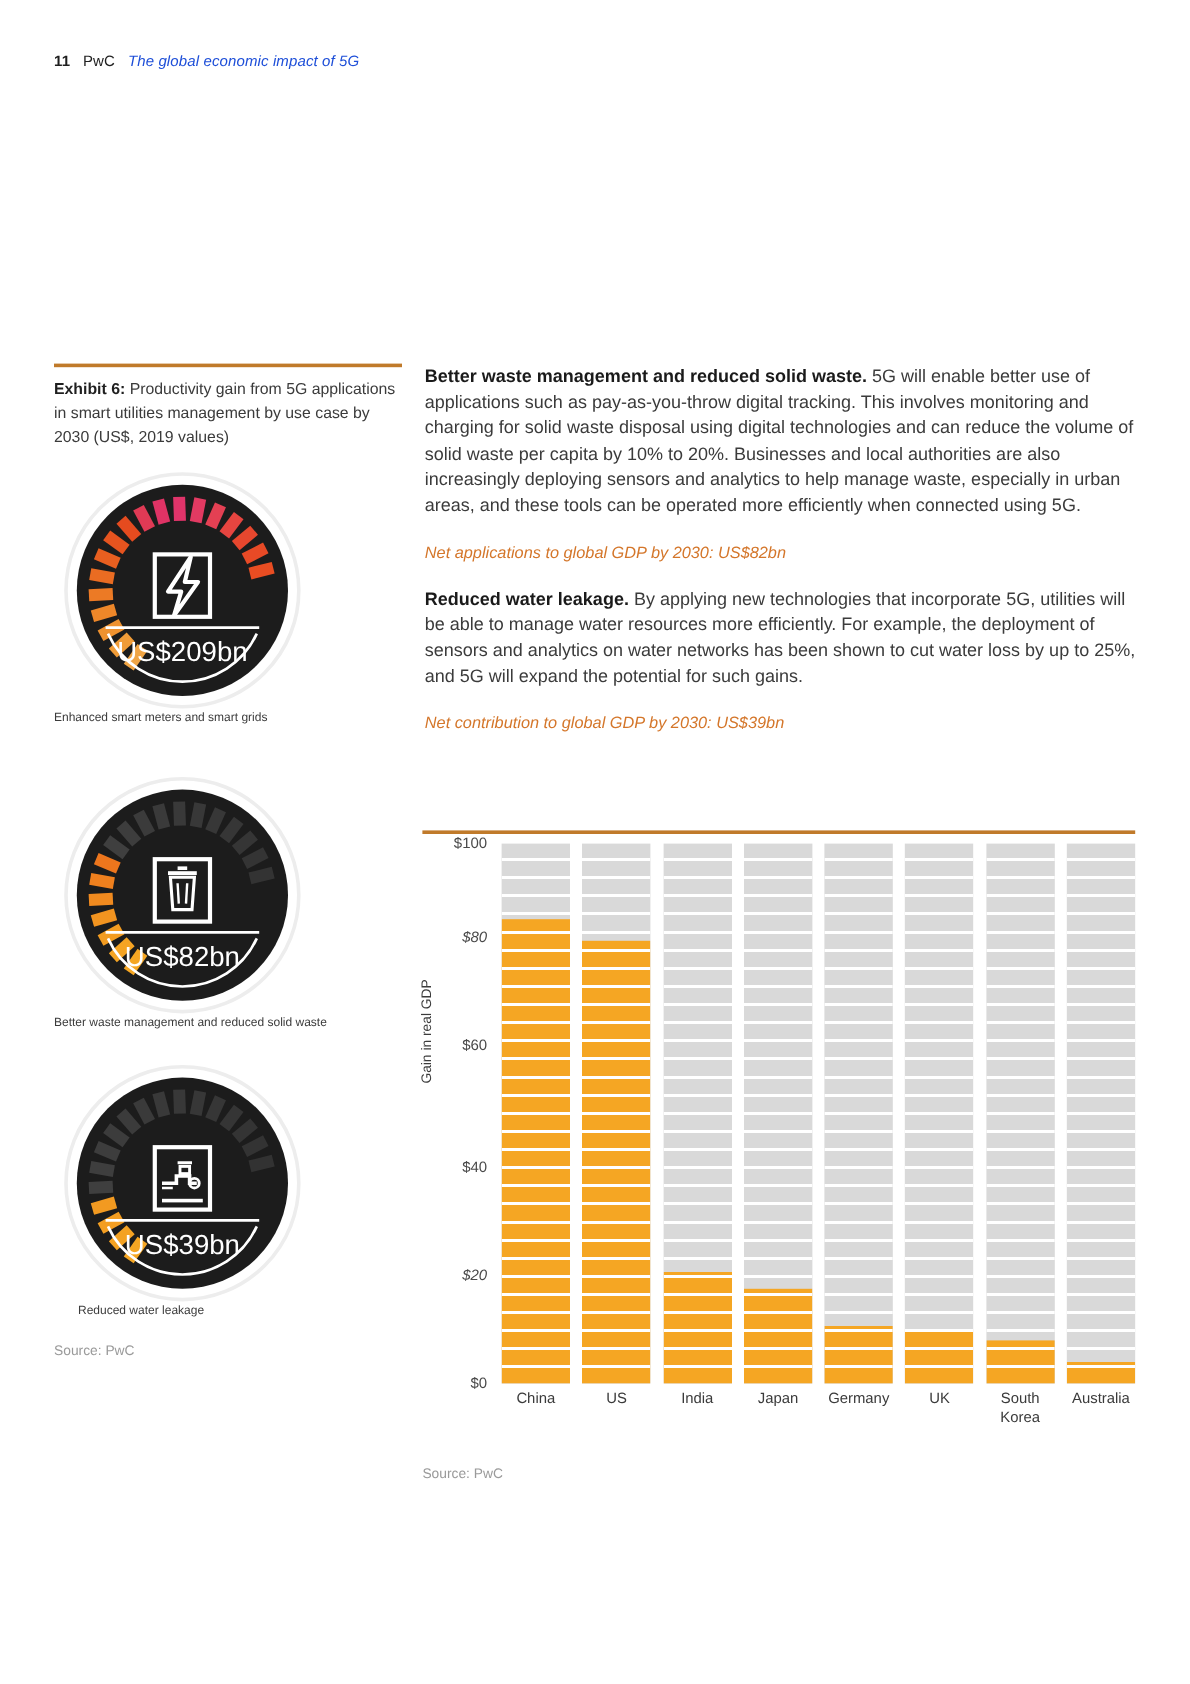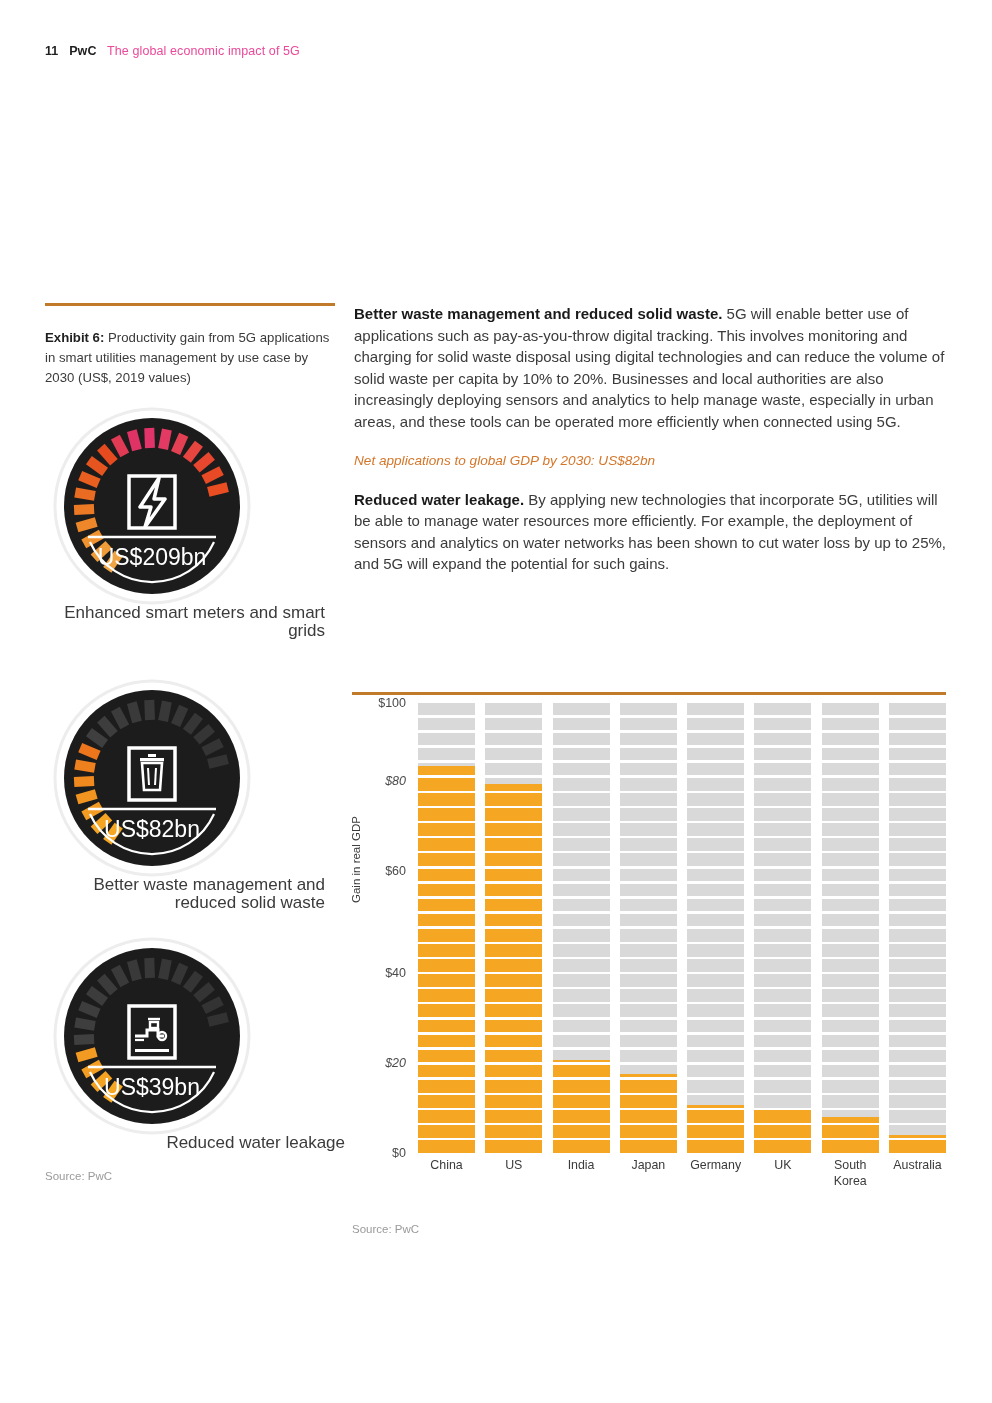--- a/index.html
+++ b/index.html
@@ -12,38 +12,38 @@
     overflow:hidden;
   }
   .page{position:relative;width:992px;height:1403px;}
 
   
   .header{
     position:absolute;left:45px;top:44px;
     font-size:12.5px;color:#4a4a4a;letter-spacing:.1px;
     white-space:nowrap;
   }
-  .header b{font-weight:bold;color:#1f1f1f;}
+  .header b{font-weight:normal;color:#1f1f1f;}
   .header .num{font-weight:bold;color:#1f1f1f;}
-  .header .ttl{color:#ec4899;}
+  .header .ttl{color:#1d4ed8;font-style:italic;}
 
   
   .leftcol{position:absolute;left:45px;top:303px;width:290px;}
   .rule{height:3px;background:#c07a2a;width:290px;}
   .exhibit-cap{
-    margin-top:22px;
+    margin-top:8px;
     font-size:13.2px;line-height:20px;color:#3b3b3b;
     width:292px;
   }
   .exhibit-cap b{font-weight:bold;color:#1f1f1f;}
 
   .gauge-block{position:relative;}
   .gauge-wrap{position:relative;width:200px;height:200px;margin-left:7px;}
   .gauge-caption{
-    font-size:17px;line-height:18px;color:#3b3b3b;width:280px;text-align:right;
+    font-size:10px;line-height:18px;color:#3b3b3b;width:280px;
   }
   .src{font-size:11.5px;color:#9a9a9a;}
 
   
   .rightcol{position:absolute;left:354px;top:303px;width:592px;}
   .para{
     font-size:15px;line-height:21.6px;color:#3b3b3b;
     margin:0 0 17px 0;text-align:left;
   }
   .para b{font-weight:bold;color:#1a1a1a;}
@@ -357,20 +357,21 @@
       </div>
       <div class="gauge-caption" style="margin-top:-2px;margin-left:20px;">Reduced water leakage</div>
       <div class="src" style="margin-top:18px;">Source: PwC</div>
     </div>
   </div>
 
   <div class="rightcol">
     <p class="para"><b>Better waste management and reduced solid waste.</b><span> 5G will enable better use of applications such as pay-as-you-throw digital tracking. This involves monitoring and charging for solid waste disposal using digital technologies and can reduce the volume of solid waste per capita by 10% to 20%. Businesses and local authorities are also increasingly deploying sensors and analytics to help manage waste, especially in urban areas, and these tools can be operated more efficiently when connected using 5G.</span></p>
     <p class="netline">Net applications to global GDP by 2030: US$82bn</p>
     <p class="para"><b>Reduced water leakage.</b><span> By applying new technologies that incorporate 5G, utilities will be able to manage water resources more efficiently. For example, the deployment of sensors and analytics on water networks has been shown to cut water loss by up to 25%, and 5G will expand the potential for such gains.</span></p>
+    <p class="netline">Net contribution to global GDP by 2030: US$39bn</p>
   </div>
 
   <div class="ex7">
     <div class="rule"></div>
 
     <div class="chart">
       <div class="ylabel">Gain in real GDP</div>
       <div class="yticks">
           <div class="ytick" style="top: 450px;">$0</div>
           <div class="ytick" style="top: 360px; font-style: italic;">$20</div>

